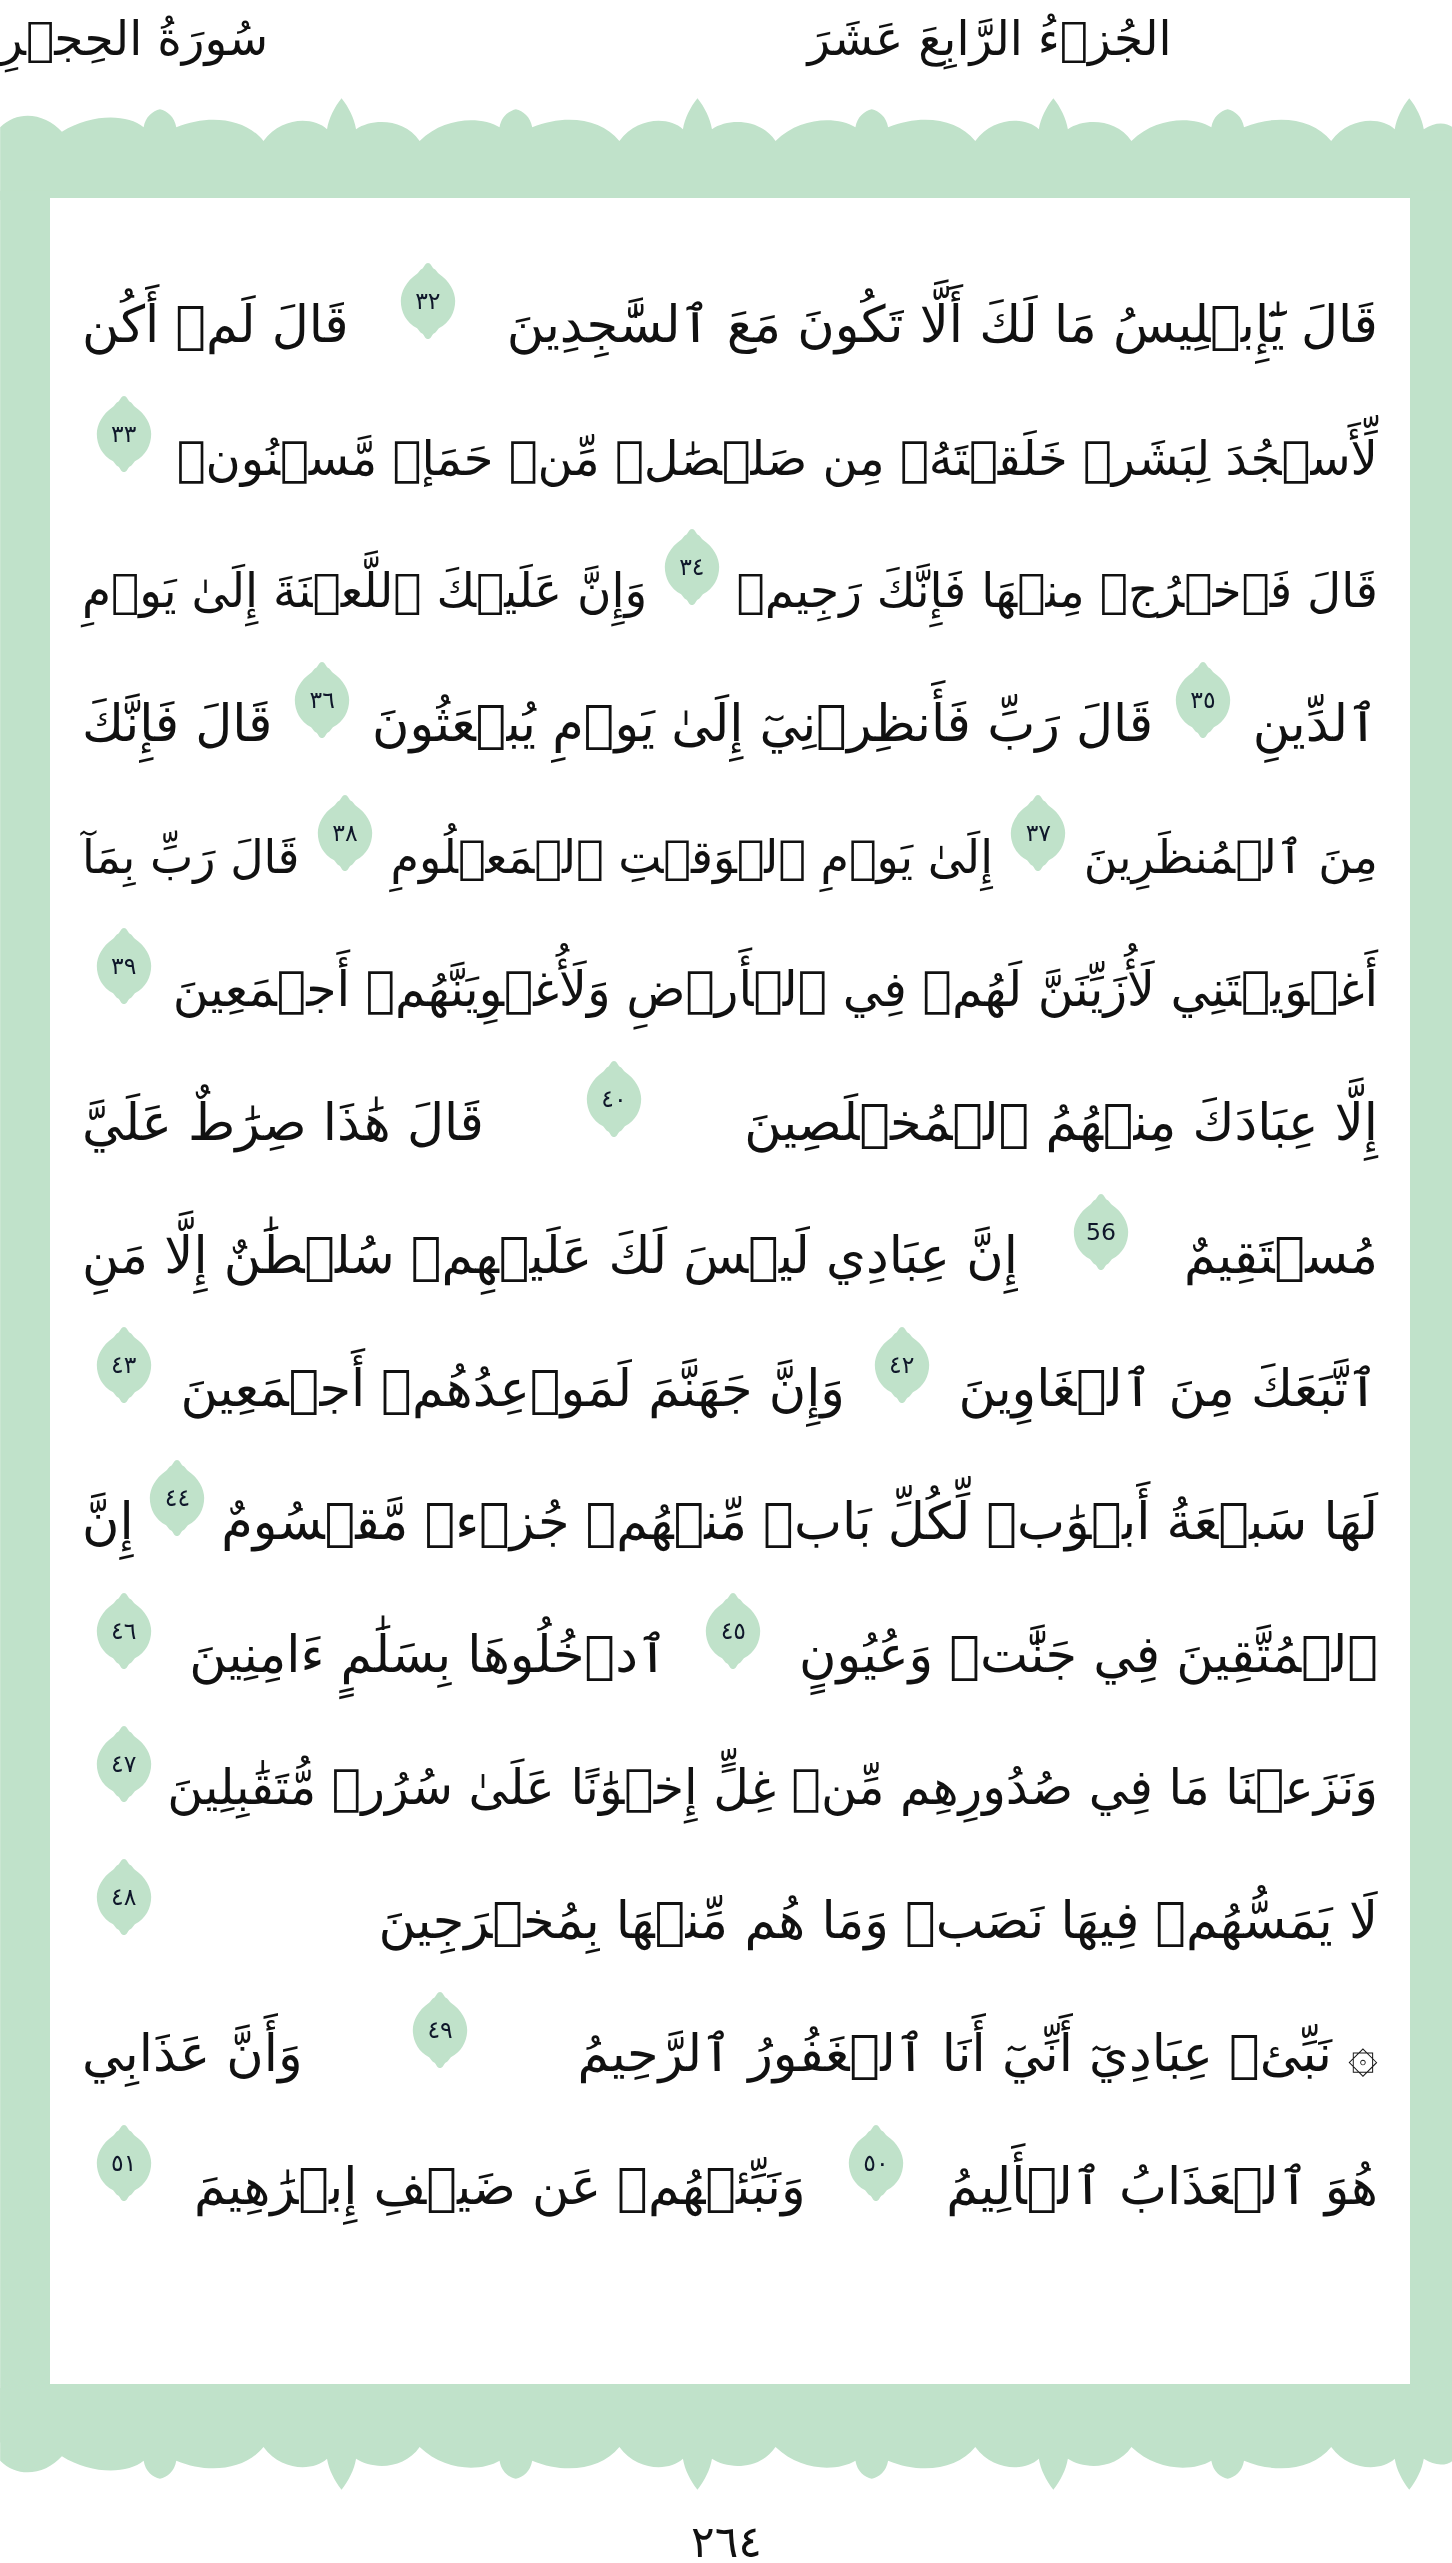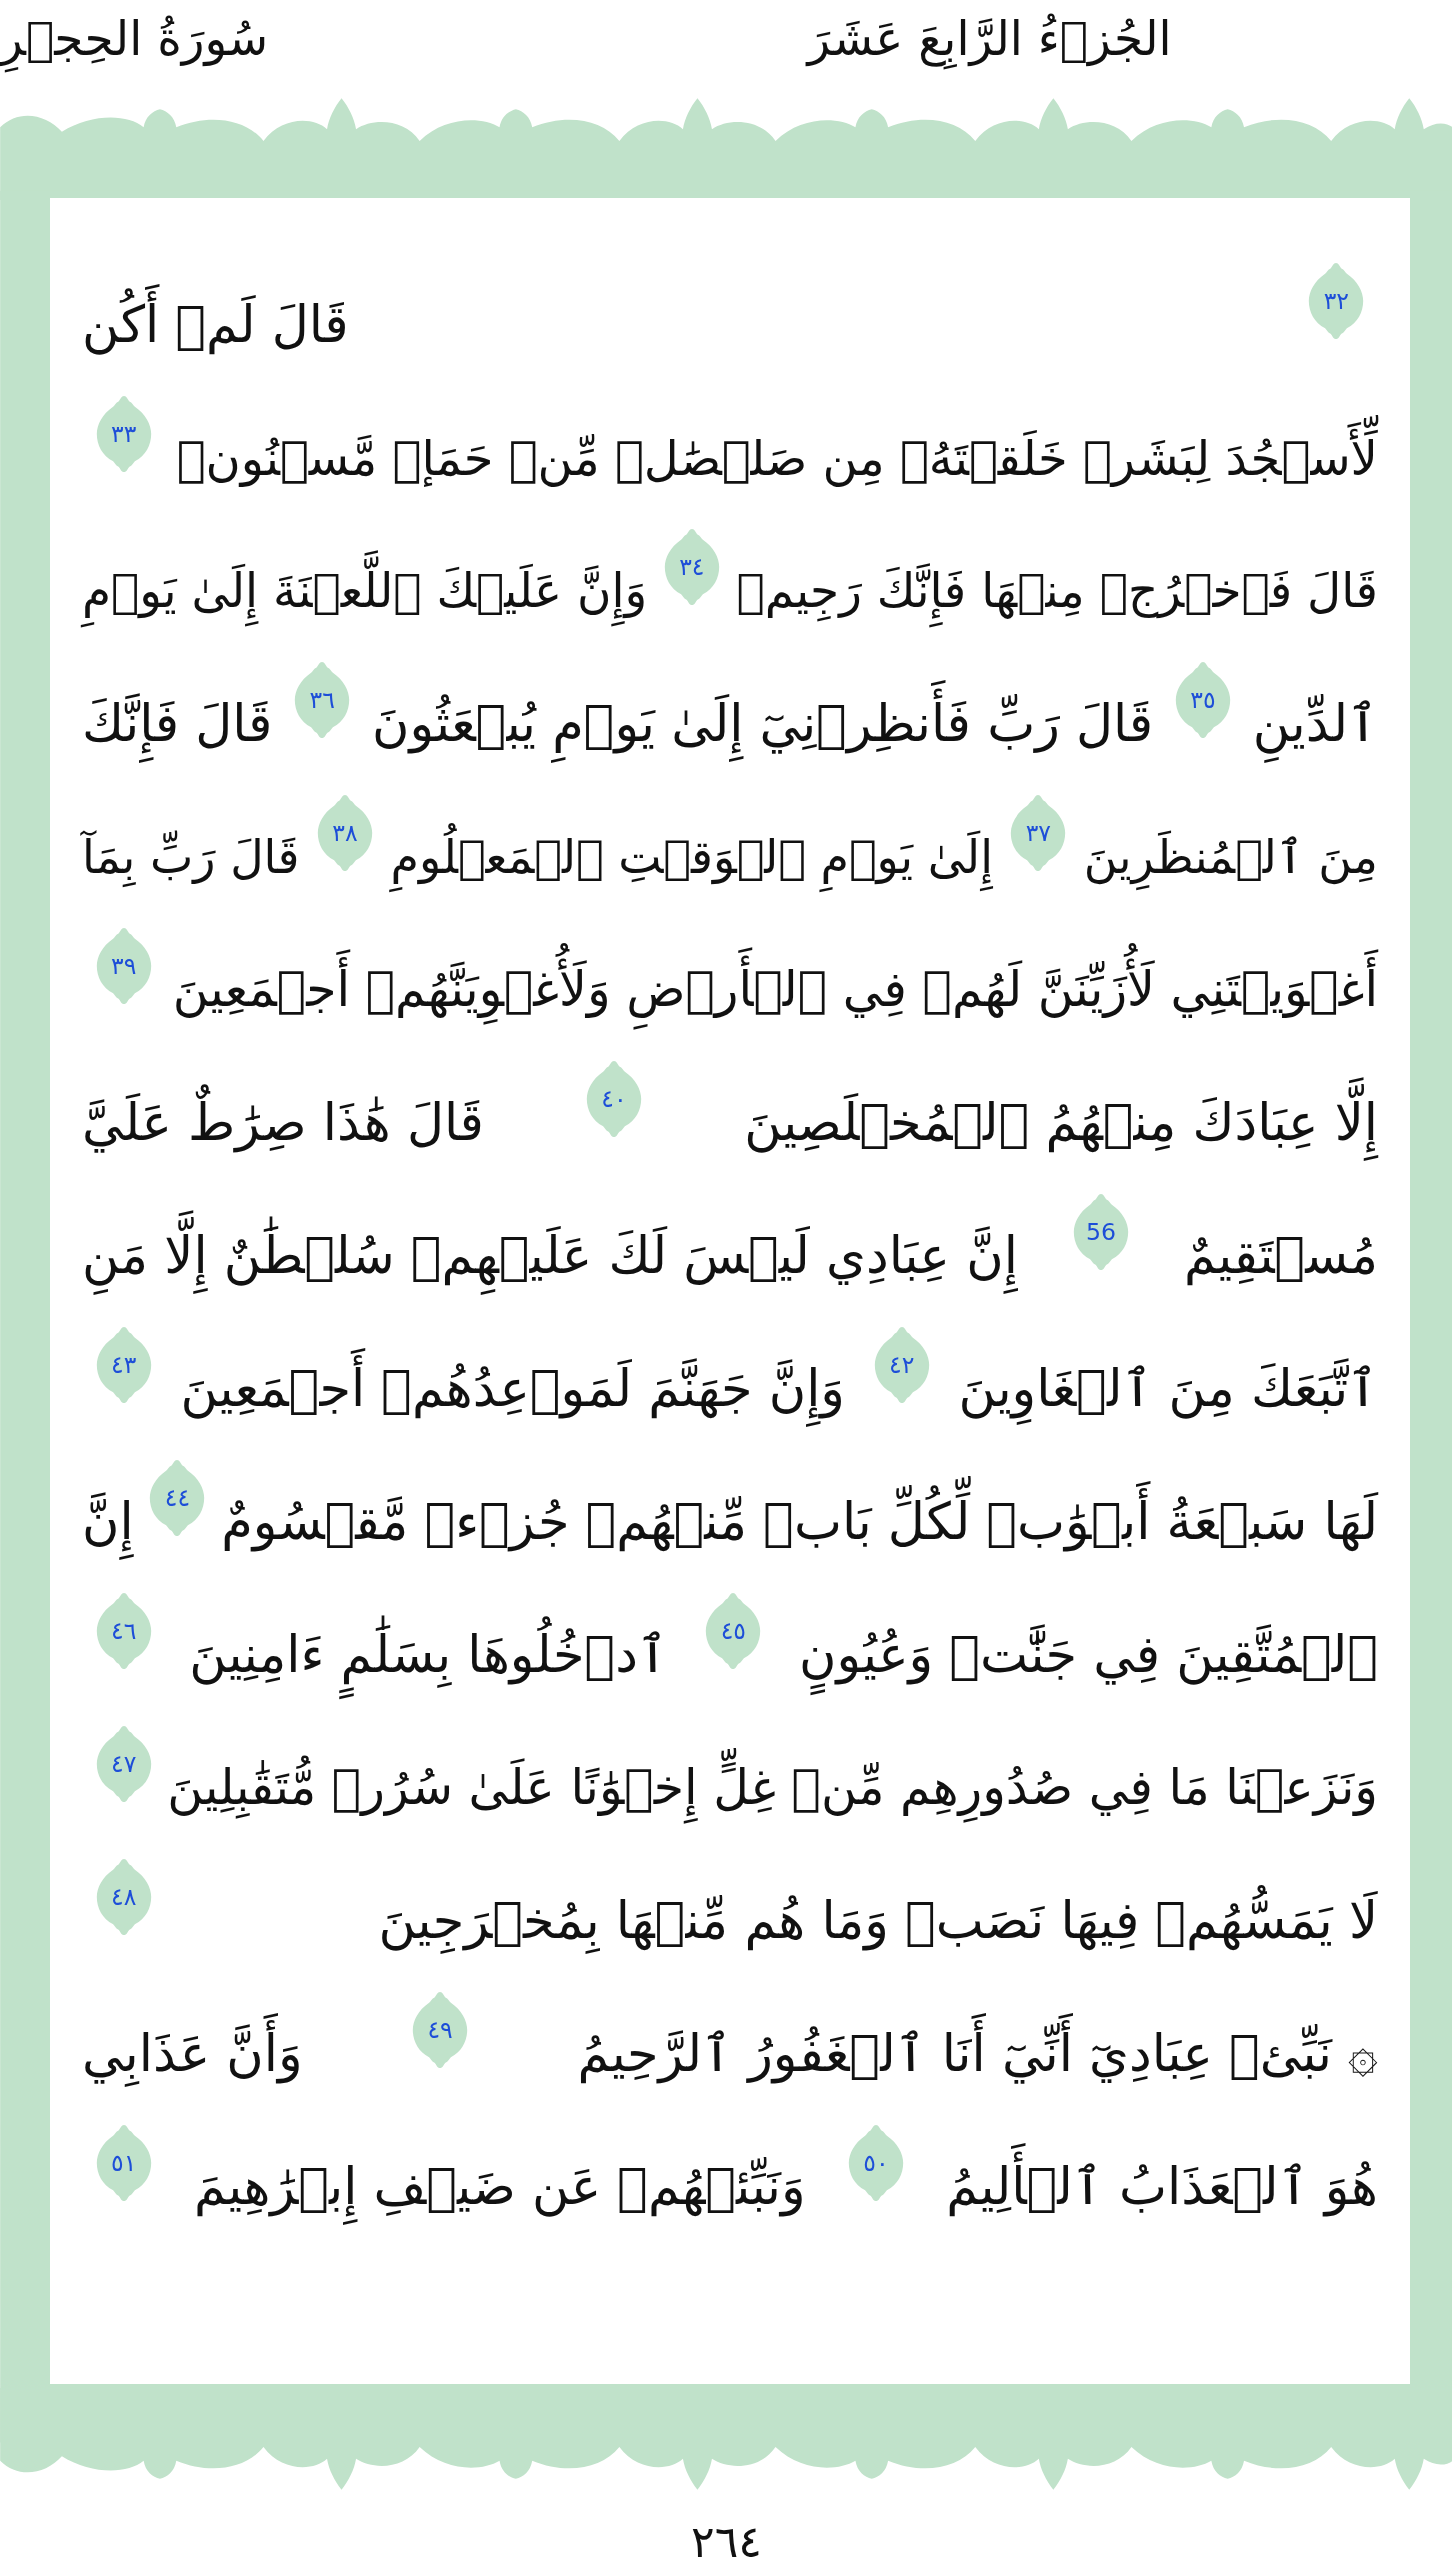--- a/index.html
+++ b/index.html
@@ -98,21 +98,21 @@
   }
   .ayah-marker svg {
     position: absolute;
     left: 0;
     top: 0;
   }
   .ayah-num {
     position: relative;
     font-family: "DejaVu Sans", sans-serif;
     font-size: 23.6px;
-    color: #1d4ed8;
+    color: #0f172a;
     direction: rtl;
     z-index: 1;
   }
   .page-number {
     position: absolute;
     left: 0;
     width: 1453px;
     top: 2515px;
     text-align: center;
     font-size: 44px;
@@ -141,20 +141,21 @@
     <rect x="0" y="110" width="1600" height="2480" fill="#C0E2CA"></rect>
     <g fill="#C0E2CA" transform="translate(0,2650) scale(1,-1)">
       <path d="M0,40 C20,20 50,25 68,45 C100,25 140,25 158,40 C160,28 168,22 176,20 C184,22 192,28 194,40 C230,25 270,30 290,55 C310,28 345,28 360,42 C362,30 368,18 376,8 C384,18 390,30 392,42 C410,30 445,30 462,55 C490,28 530,28 550,40 C552,28 560,22 568,20 C576,22 584,28 586,40 C622,25 662,30 682,55 C702,28 737,28 752,42 C754,30 760,18 768,8 C776,18 782,30 784,42 C802,30 837,30 854,55 C882,28 922,28 942,40 C944,28 952,22 960,20 C968,22 976,28 978,40 C1014,25 1054,30 1074,55 C1094,28 1129,28 1144,42 C1146,30 1152,18 1160,8 C1168,18 1174,30 1176,42 C1194,30 1229,30 1246,55 C1274,28 1314,28 1334,40 C1336,28 1344,22 1352,20 C1360,22 1368,28 1370,40 C1406,25 1446,30 1466,55 C1486,28 1521,28 1536,42 C1538,30 1544,18 1552,8 C1560,18 1566,30 1568,42 C1580,34 1592,34 1600,40 L1600,120 L0,120 Z"></path>
     </g>
   </svg>
 </div>
 
 <div class="panel">
   <div class="lines" id="lines">
       <div class="line" style="font-size: 51px;">
+        <span class="seg">قَالَ يَٰٓإِبۡلِيسُ مَا لَكَ أَلَّا تَكُونَ مَعَ ٱلسَّٰجِدِينَ</span>
         <span class="ayah-marker">
     <svg width="58" height="80" viewBox="0 0 64 88">
       <path d="M32,2 C35,2 36,6 38,8 C41,9 42,12 44,14 C56,22 62,34 62,44 C62,56 56,68 44,74 C42,76 41,79 38,80 C36,82 35,86 32,86 C29,86 28,82 26,80 C23,79 22,76 20,74 C8,68 2,56 2,44 C2,34 8,22 20,14 C22,12 23,9 26,8 C28,6 29,2 32,2 Z" fill="#C0E2CA"></path>
     </svg>
     <span class="ayah-num">٣٢</span>
   </span>
         <span class="seg">قَالَ لَمۡ أَكُن</span>
       </div>
       <div class="line" style="font-size: 48px;">
         <span class="seg">لِّأَسۡجُدَ لِبَشَرٖ خَلَقۡتَهُۥ مِن صَلۡصَٰلٖ مِّنۡ حَمَإٖ مَّسۡنُونٖ</span>

